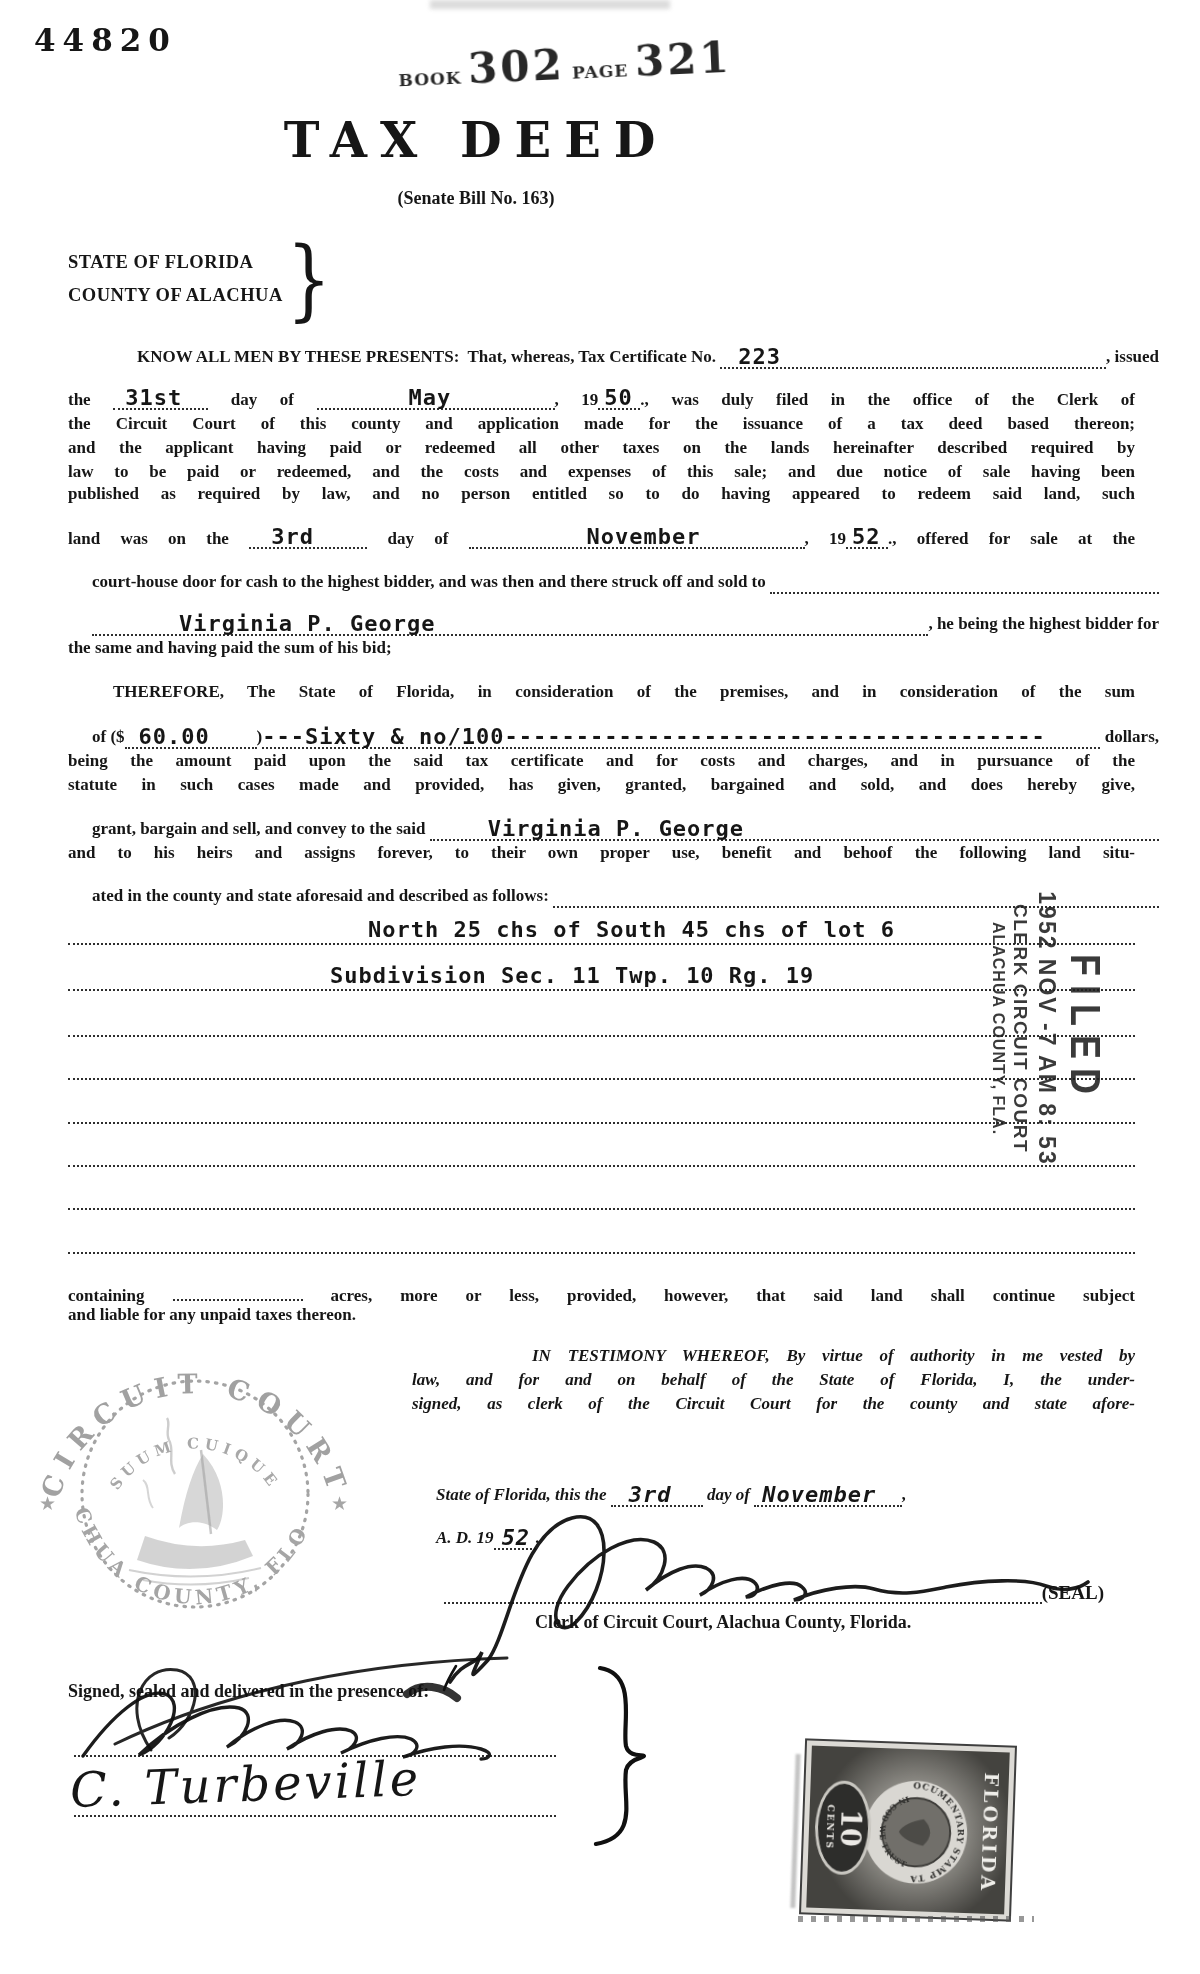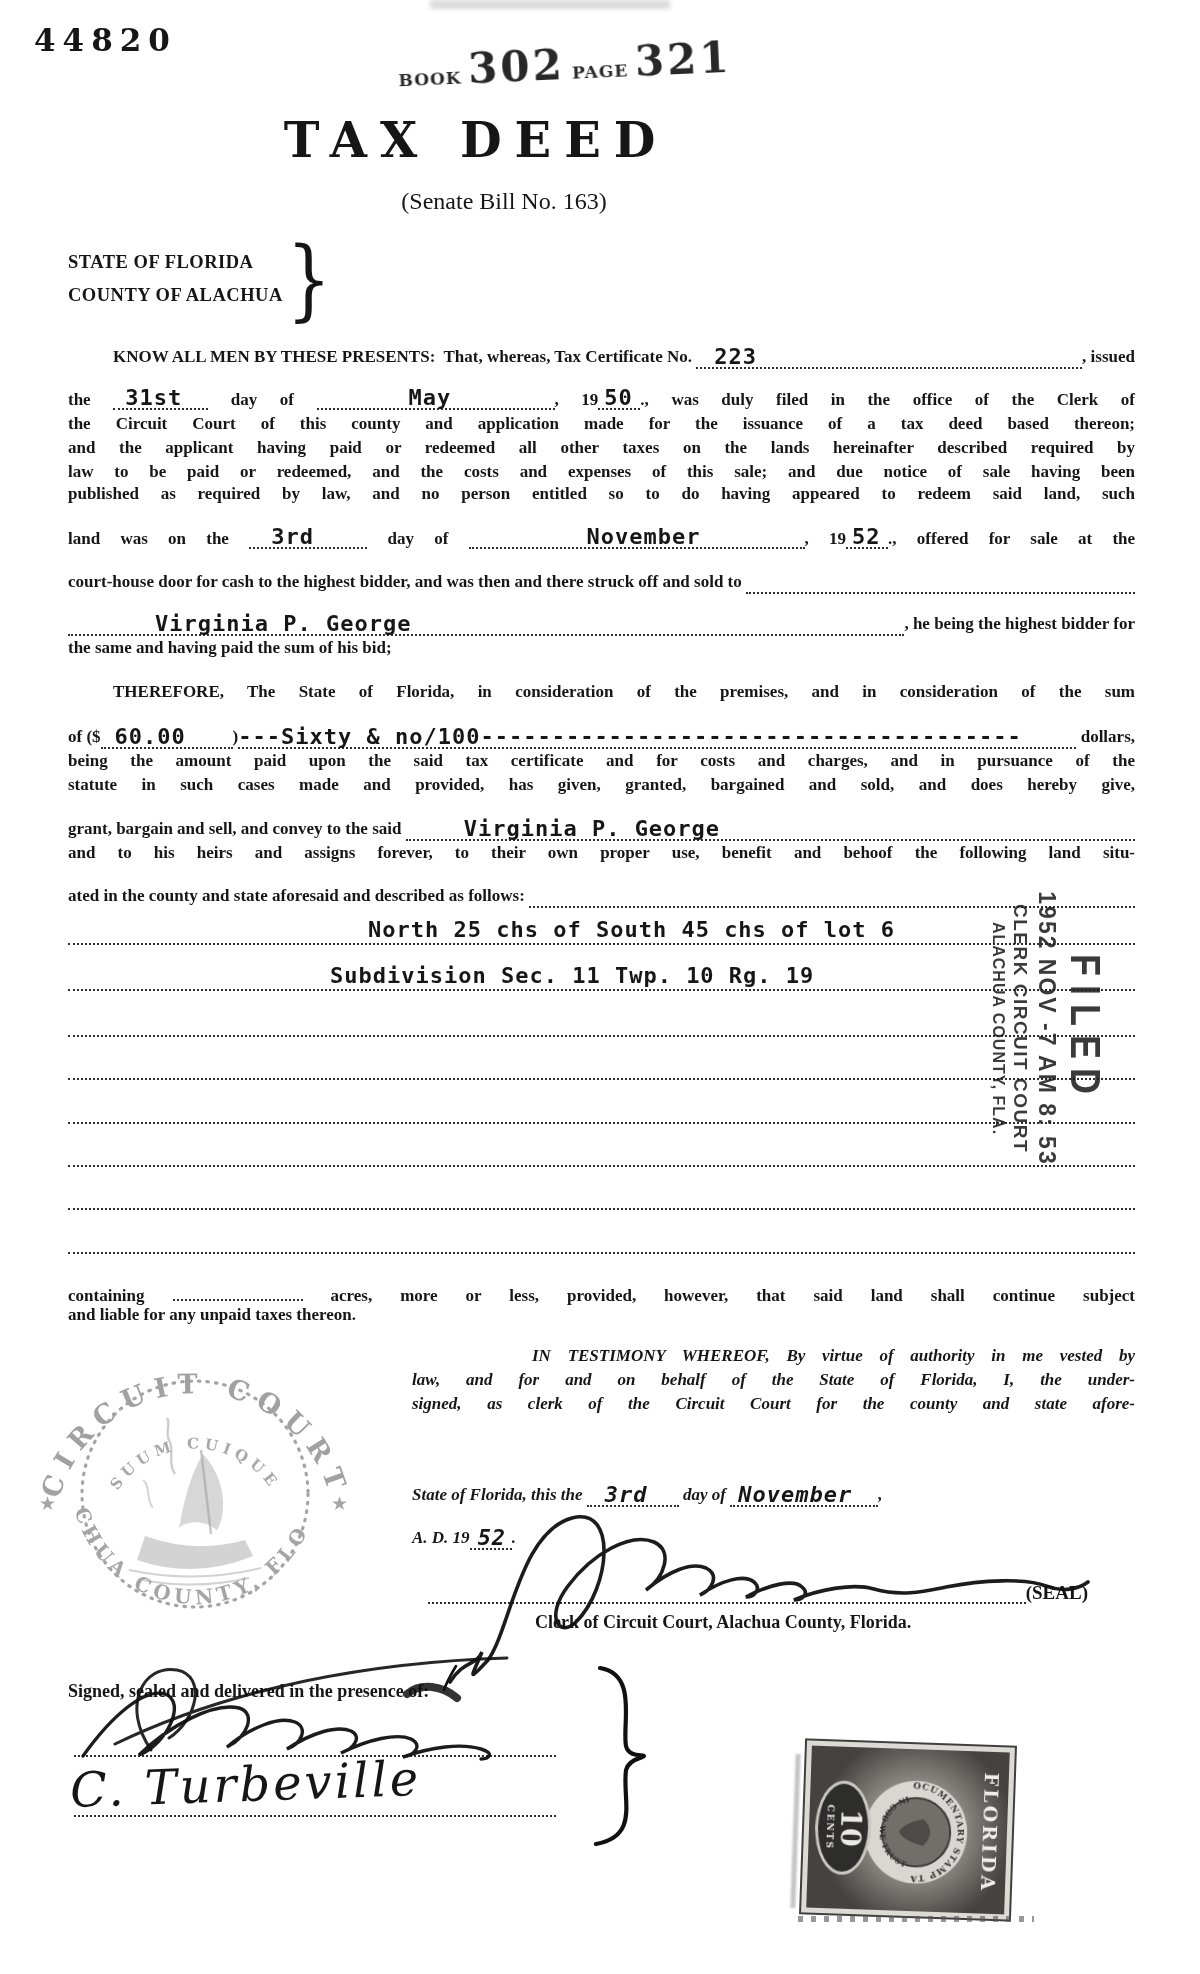--- a/index.html
+++ b/index.html
@@ -11,45 +11,45 @@
   .docnum { position:absolute; left:34px; top:22px; font-family:"DejaVu Serif", serif; font-weight:bold;
             font-size:31px; letter-spacing:7px; filter:blur(.3px); }
 
   .bookstamp { position:absolute; left:398px; top:40px; display:flex; align-items:baseline; gap:7px;
                transform:rotate(-2.5deg); filter:blur(.45px); opacity:.92; font-family:"DejaVu Serif", serif; font-weight:bold; }
   .bs-sm { font-size:17px; letter-spacing:1px; }
   .bs-lg { font-size:42px; letter-spacing:3px; }
 
   .title { position:absolute; top:112px; left:0; width:952px; text-align:center;
            font-family:"DejaVu Serif", serif; font-weight:bold; font-size:48px; letter-spacing:13px; }
-  .subtitle { position:absolute; top:188px; left:0; width:952px; text-align:center; font-weight:normal; font-size:24px;padding-left:28px; }
+  .subtitle { position:absolute; top:188px; left:0; width:952px; text-align:center; font-weight:bold; font-size:18px; }
 
   .statecounty { position:absolute; left:68px; top:246px; font-weight:bold; font-size:18.5px; line-height:33px; letter-spacing:.5px; }
   .brace-sm { position:absolute; left:281px; top:240px; font-size:88px; font-family:"DejaVu Serif", serif;
               font-weight:normal; transform:scaleX(.8); line-height:80px; }
 
   .main-col { position:absolute; left:68px; top:0; width:1067px; height:1974px; }
   .t-col    { position:absolute; left:412px; top:0; width:723px; height:600px;font-style:italic; }
 
   .ln { position:absolute; left:0; width:100%; font-weight:bold; font-size:17px; line-height:24px; }
   .just { text-align:justify; text-align-last:justify; }
-  .flexln { display:flex; align-items:flex-end; }
+  .flexln { display:flex; align-items:flex-end;margin-left:24px; }
   .txt { white-space:pre; }
   .ind { display:inline-block; width:45px; }
   .ind2 { display:inline-block; width:120px; }
   .fill { display:inline-block; border-bottom:2.6px dotted #2e2e2e; height:20px; vertical-align:baseline; }
   .grow { flex:1 1 auto; }
   .typed { font-family:"DejaVu Sans Mono", monospace; font-weight:bold; font-size:22px; line-height:18px;
            letter-spacing:1px; white-space:pre; display:inline-block; }
   .dotline { position:absolute; left:0; width:100%; height:0; border-bottom:2.6px dotted #2e2e2e; }
   .desc { position:absolute; }
 
   .seal-label { font-weight:bold; font-size:19px; white-space:pre; }
   .clerk-title { position:absolute; left:535px; top:1612px; font-weight:bold; font-size:18px; }
-  .sealline { position:absolute; left:428px; top:1582px; width:660px; display:flex; align-items:flex-end;justify-content:flex-end; }
+  .sealline { position:absolute; left:444px; top:1582px; width:660px; display:flex; align-items:flex-end;justify-content:flex-end; }
 
   .w-head { position:absolute; left:68px; top:1681px; font-weight:bold; font-size:18px; }
   .wline { position:absolute; height:0; border-bottom:2.6px dotted #2e2e2e; }
   .turbeville { position:absolute; left:70px; top:1756px; font-family:"DejaVu Serif", serif; font-style:italic;
                 font-size:48px; letter-spacing:3px; transform:rotate(-2deg); }
 
   .filed-outer { position:absolute; left:943px; top:886px; width:165px; height:285px; }
   .filed-inner { position:absolute; width:285px; height:165px; left:-60px; top:60px; transform:rotate(90deg);
                  text-align:center; font-family:"Liberation Sans", sans-serif; font-weight:bold; color:#1f1f1f;
                  opacity:.88; filter:blur(.3px); }

